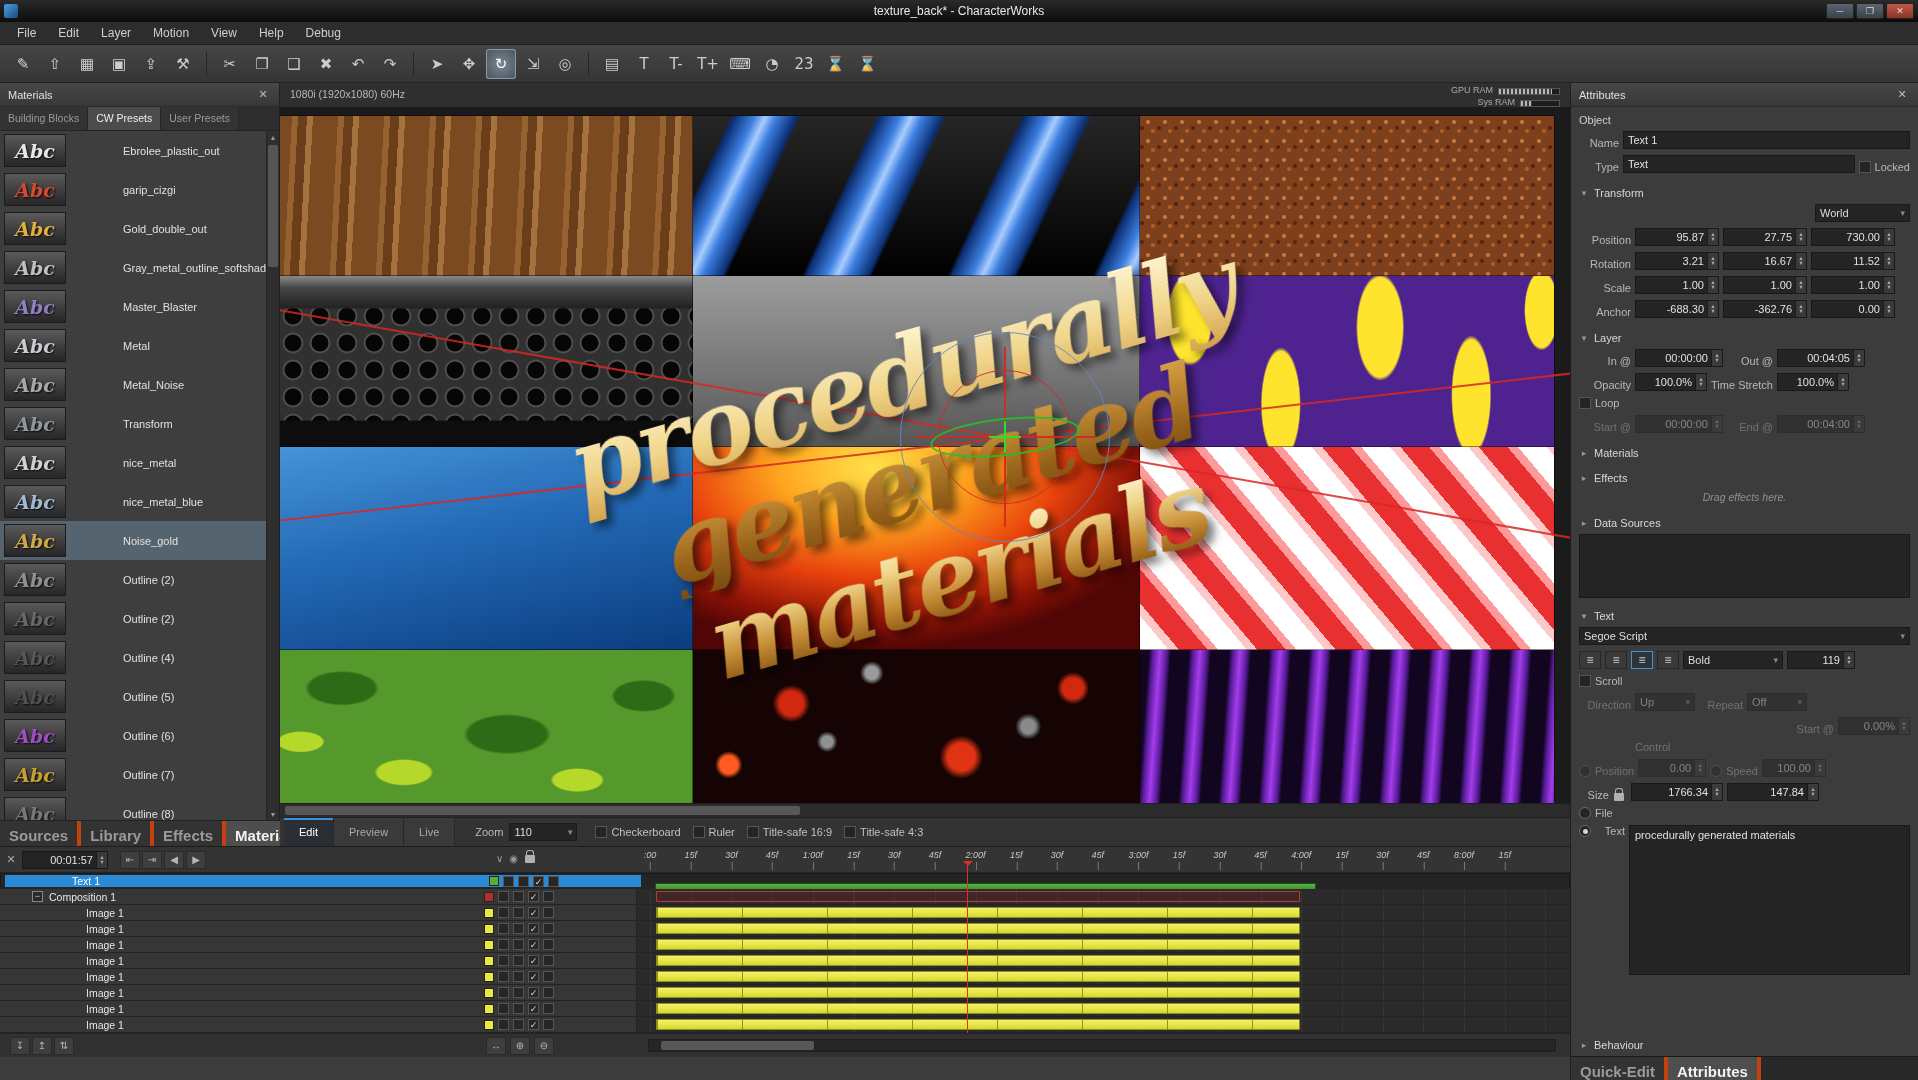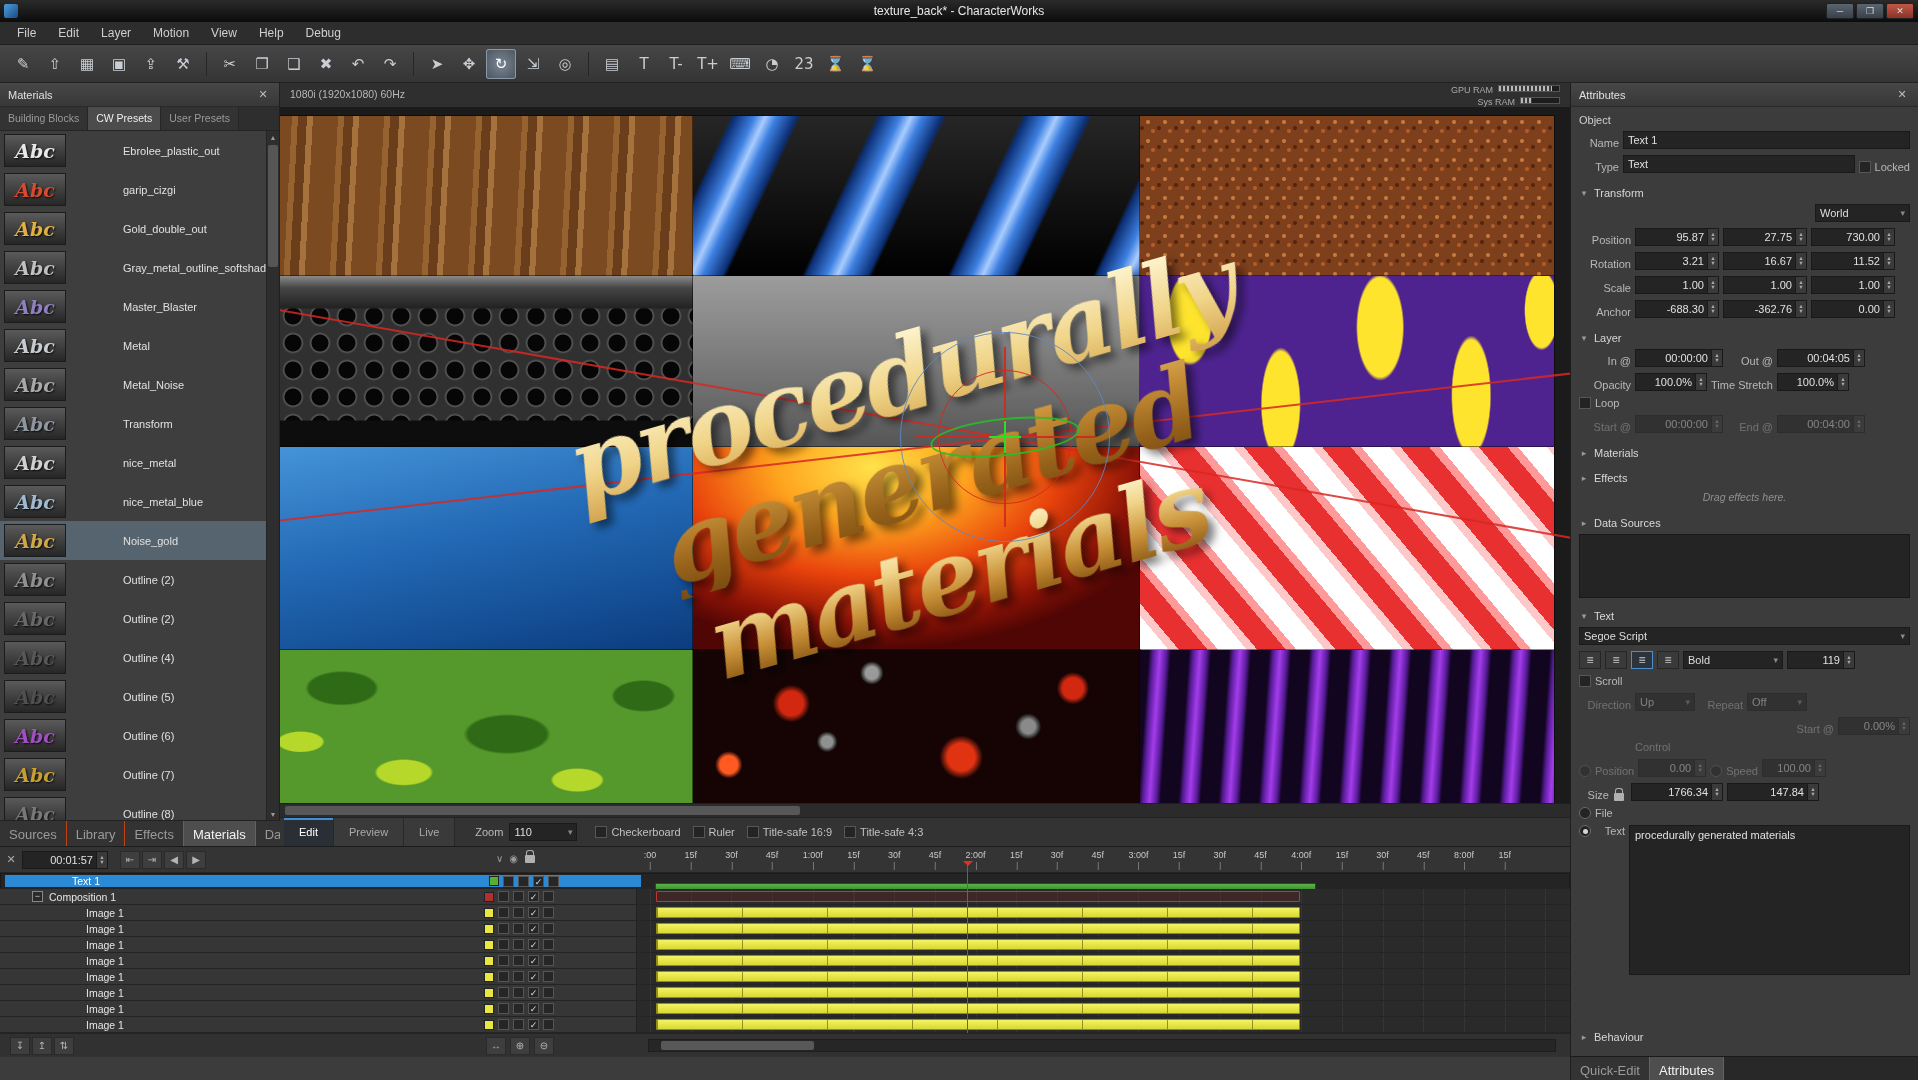--- a/index.html
+++ b/index.html
@@ -36,29 +36,29 @@
 #mat-list{flex:1;overflow:hidden;background:#3e3e3e;}
 .mat-item{height:39px;display:flex;align-items:center;gap:9px;padding:2px 4px;}
 .mat-item.selected{background:#56646f;}
 .mat-thumb{width:62px;height:33px;background:linear-gradient(180deg,#5a5a5a,#262626);border:1px solid #1c1c1c;display:flex;align-items:center;justify-content:center;font-family:"DejaVu Serif",serif;font-weight:bold;font-style:italic;font-size:19px;text-shadow:1px 1px 2px rgba(0,0,0,.85);flex:none;}
 .mat-label{font-size:11px;color:#e0e0e0;white-space:nowrap;padding-left:48px;}
 #mat-scroll{width:13px;background:#2e2e2e;border-left:1px solid #242424;position:relative;flex:none;}
 .scroll-arrow{height:12px;display:flex;align-items:center;justify-content:center;font-size:7px;color:#999;}
 .scroll-arrow.bottom{position:absolute;bottom:0;left:0;right:0;}
 #mat-th{position:absolute;left:1px;right:1px;top:14px;height:122px;background:#565656;border-radius:2px;}
 #mat-btabs{height:26px;display:flex;background:#2c2c2c;border-top:1px solid #222;align-items:stretch;flex:none;}
-.btab{padding:6px 9px;font-size:13px;color:#9a9a9a;background:#333;border-right:1px solid #c2410c;white-space:nowrap;}
+.btab{padding:6px 9px;font-size:15px;color:#9a9a9a;background:#333;border-right:4px solid #c2410c;white-space:nowrap;font-weight:bold;}
 .btab.active{background:#4e4e4e;color:#f2f2f2;}
 
 
 #viewport{flex:1;display:flex;flex-direction:column;background:#272727;min-width:0;}
 #vp-header{height:24px;display:flex;align-items:flex-start;justify-content:space-between;padding:2px 10px 0;background:#2f2f2f;flex:none;}
 .vp-format{font-size:10.5px;color:#b8b8b8;margin-top:3px;}
 .ram{display:flex;flex-direction:column;gap:2px;align-items:flex-end;}
-.ram-row{display:flex;align-items:flex-start;gap:5px;font-size:9px;color:#aaa;}
+.ram-row{display:flex;align-items:flex-end;gap:5px;font-size:9px;color:#aaa;}
 .meter{width:62px;height:7px;background:#1d1d1d;border:1px solid #555;display:block;}
 .meter.sm{width:40px;}
 .meter i{display:block;height:100%;background:repeating-linear-gradient(90deg,#b9b9b9 0 2px,#3a3a3a 2px 4px);}
 #canvas{position:relative;flex:1;background:#1b1b1b;overflow:hidden;}
 #tiles{position:absolute;left:0;top:9px;width:1274px;display:grid;grid-template-columns:413px 447px 414px;grid-template-rows:160px 171px 203px 153px;z-index:1;}
 .tile{outline:1px solid rgba(0,0,0,.45);}
 .tx-wood{background:repeating-linear-gradient(93deg,#7b4a20 0 12px,#96622f 12px 18px,#6a3e1a 18px 27px,#a5713c 27px 33px,#7b4a20 33px 46px);}
 .tx-blue-stripes{background-color:#0a0a0a;background-image:repeating-linear-gradient(115deg,rgba(0,0,0,0) 0 34px,#0c2f74 38px,#3d7fe0 56px,#a8ccff 66px,#3d7fe0 76px,#0c2f74 94px,rgba(0,0,0,0) 98px 132px),linear-gradient(180deg,#262626,#000);}
 .tx-copper{background-color:#7e3f1c;background-image:radial-gradient(circle 3px at 8px 6px,rgba(255,170,90,.55) 0 1.5px,transparent 2.5px),radial-gradient(circle 3px at 2px 12px,rgba(60,20,5,.6) 0 1.5px,transparent 2.5px),radial-gradient(circle 3px at 13px 15px,rgba(230,120,50,.5) 0 1.5px,transparent 2.5px);background-size:17px 19px;}
 .tx-perforated{background-color:#2e2e2e;background-image:linear-gradient(180deg,#8a8a8a 0,#454545 12px,#222 32px,rgba(0,0,0,0) 33px),linear-gradient(0deg,#0d0d0d 0 26px,rgba(0,0,0,0) 27px),radial-gradient(circle at 13px 13px,#060606 0 8px,#5a5a5a 9px,#303030 11px);background-size:100% 100%,100% 100%,27px 27px;}
@@ -105,21 +105,21 @@
 .lock-ico::before{content:'';position:absolute;left:1px;top:-5px;width:6px;height:5px;border:1.5px solid #b0b0b0;border-bottom:none;border-radius:3px 3px 0 0;}
 
 
 #timeline{height:210px;background:#2d2d2d;border-top:1px solid #1c1c1c;position:relative;}
 #tl-header{height:26px;display:flex;align-items:center;background:#343434;border-bottom:1px solid #242424;position:relative;}
 #tl-close{width:22px;text-align:center;color:#aaa;font-size:11px;}
 #tl-ctl{display:flex;margin-left:10px;}
 .tl-btn{width:20px;height:18px;display:flex;align-items:center;justify-content:center;color:#b5b5b5;font-size:10px;background:#3e3e3e;border:1px solid #2a2a2a;margin-left:2px;}
 #cluster-head{position:absolute;left:496px;top:6px;display:flex;gap:6px;align-items:center;color:#9a9a9a;font-size:10px;font-style:normal;}
 #cluster-head i{font-style:normal;}
-#ruler{position:absolute;left:637px;top:0;right:12px;height:26px;}
+#ruler{position:absolute;left:637px;top:0;right:12px;height:26px;font-style:italic;}
 .ruler-label{position:absolute;top:3px;font-size:9px;color:#c8c8c8;transform:translateX(-50%);}
 .ruler-label::after{content:'';position:absolute;left:50%;top:12px;width:1px;height:8px;background:#787878;}
 #tracks{position:relative;height:160px;background:#2a2a2a;overflow:hidden;}
 .trow{height:16px;display:flex;border-bottom:1px solid #242424;}
 .tname{width:637px;position:relative;display:flex;align-items:center;background-color:#363636;border-right:1px solid #222;flex:none;}
 .tbars{flex:1;position:relative;background-color:#2a2a2a;background-image:repeating-linear-gradient(90deg,rgba(255,255,255,.05) 0 1px,transparent 1px 40.7px);background-position:13px 0;}
 .trow.sel .tname,.trow.sel .tbars{background-color:#2a8ad6;}
 .tlabel{font-size:10.5px;color:#e6e6e6;white-space:nowrap;}
 .trow.sel .tlabel{color:#fff;}
 .k-text .tlabel{margin-left:67px;}
@@ -140,21 +140,21 @@
 #playhead::before{content:'';position:absolute;left:-4px;top:0;border:5px solid transparent;border-top-color:#e03020;}
 #tl-bottom{height:24px;display:flex;align-items:center;background:#313131;border-top:1px solid #242424;position:relative;}
 #tl-bctl{display:flex;margin-left:8px;}
 #tl-zctl{position:absolute;left:484px;display:flex;gap:2px;}
 #tl-hscroll{position:absolute;left:648px;right:14px;top:5px;height:13px;background:#262626;border:1px solid #1e1e1e;}
 #tl-hscroll .thumb{position:absolute;left:12px;width:153px;top:1px;bottom:1px;background:#585858;border-radius:2px;}
 #app-tabs{height:24px;background:#282828;display:flex;align-items:stretch;border-top:1px solid #1a1a1a;}
 
 
 #right-panel{width:348px;background:#3c3c3c;border-left:1px solid #1e1e1e;display:flex;flex-direction:column;flex:none;}
-#attr-body{flex:1;padding:5px 8px 8px;display:flex;flex-direction:column;overflow:hidden;}
+#attr-body{flex:1;padding:5px 8px 0;display:flex;flex-direction:column;overflow:hidden;}
 .sec-label{font-size:11px;color:#cfcfcf;margin:2px 0 5px;}
 .arow{display:flex;align-items:flex-end;gap:4px;margin-bottom:6px;}
 .arow.top{align-items:flex-start;}
 .jend{justify-content:flex-end;}
 .alabel{font-size:11px;color:#b8b8b8;text-align:right;white-space:nowrap;}
 .tfield{height:18px;background:#242424;border:1px solid #191919;display:flex;align-items:center;padding:0 4px;font-size:11px;color:#e0e0e0;}
 .grow{flex:1;}
 .w30{width:30px;flex:none;}.w40{width:40px;flex:none;}.w44{width:44px;flex:none;}.w46{width:46px;flex:none;}
 .w52{width:52px;flex:none;}.w56{width:68px;flex:none;}.w60{width:60px;flex:none;}.w62{width:62px;flex:none;}
 .w64{width:64px;flex:none;}.w72{width:72px;flex:none;}.w84{width:84px;flex:none;}.w88{width:88px;flex:none;}

